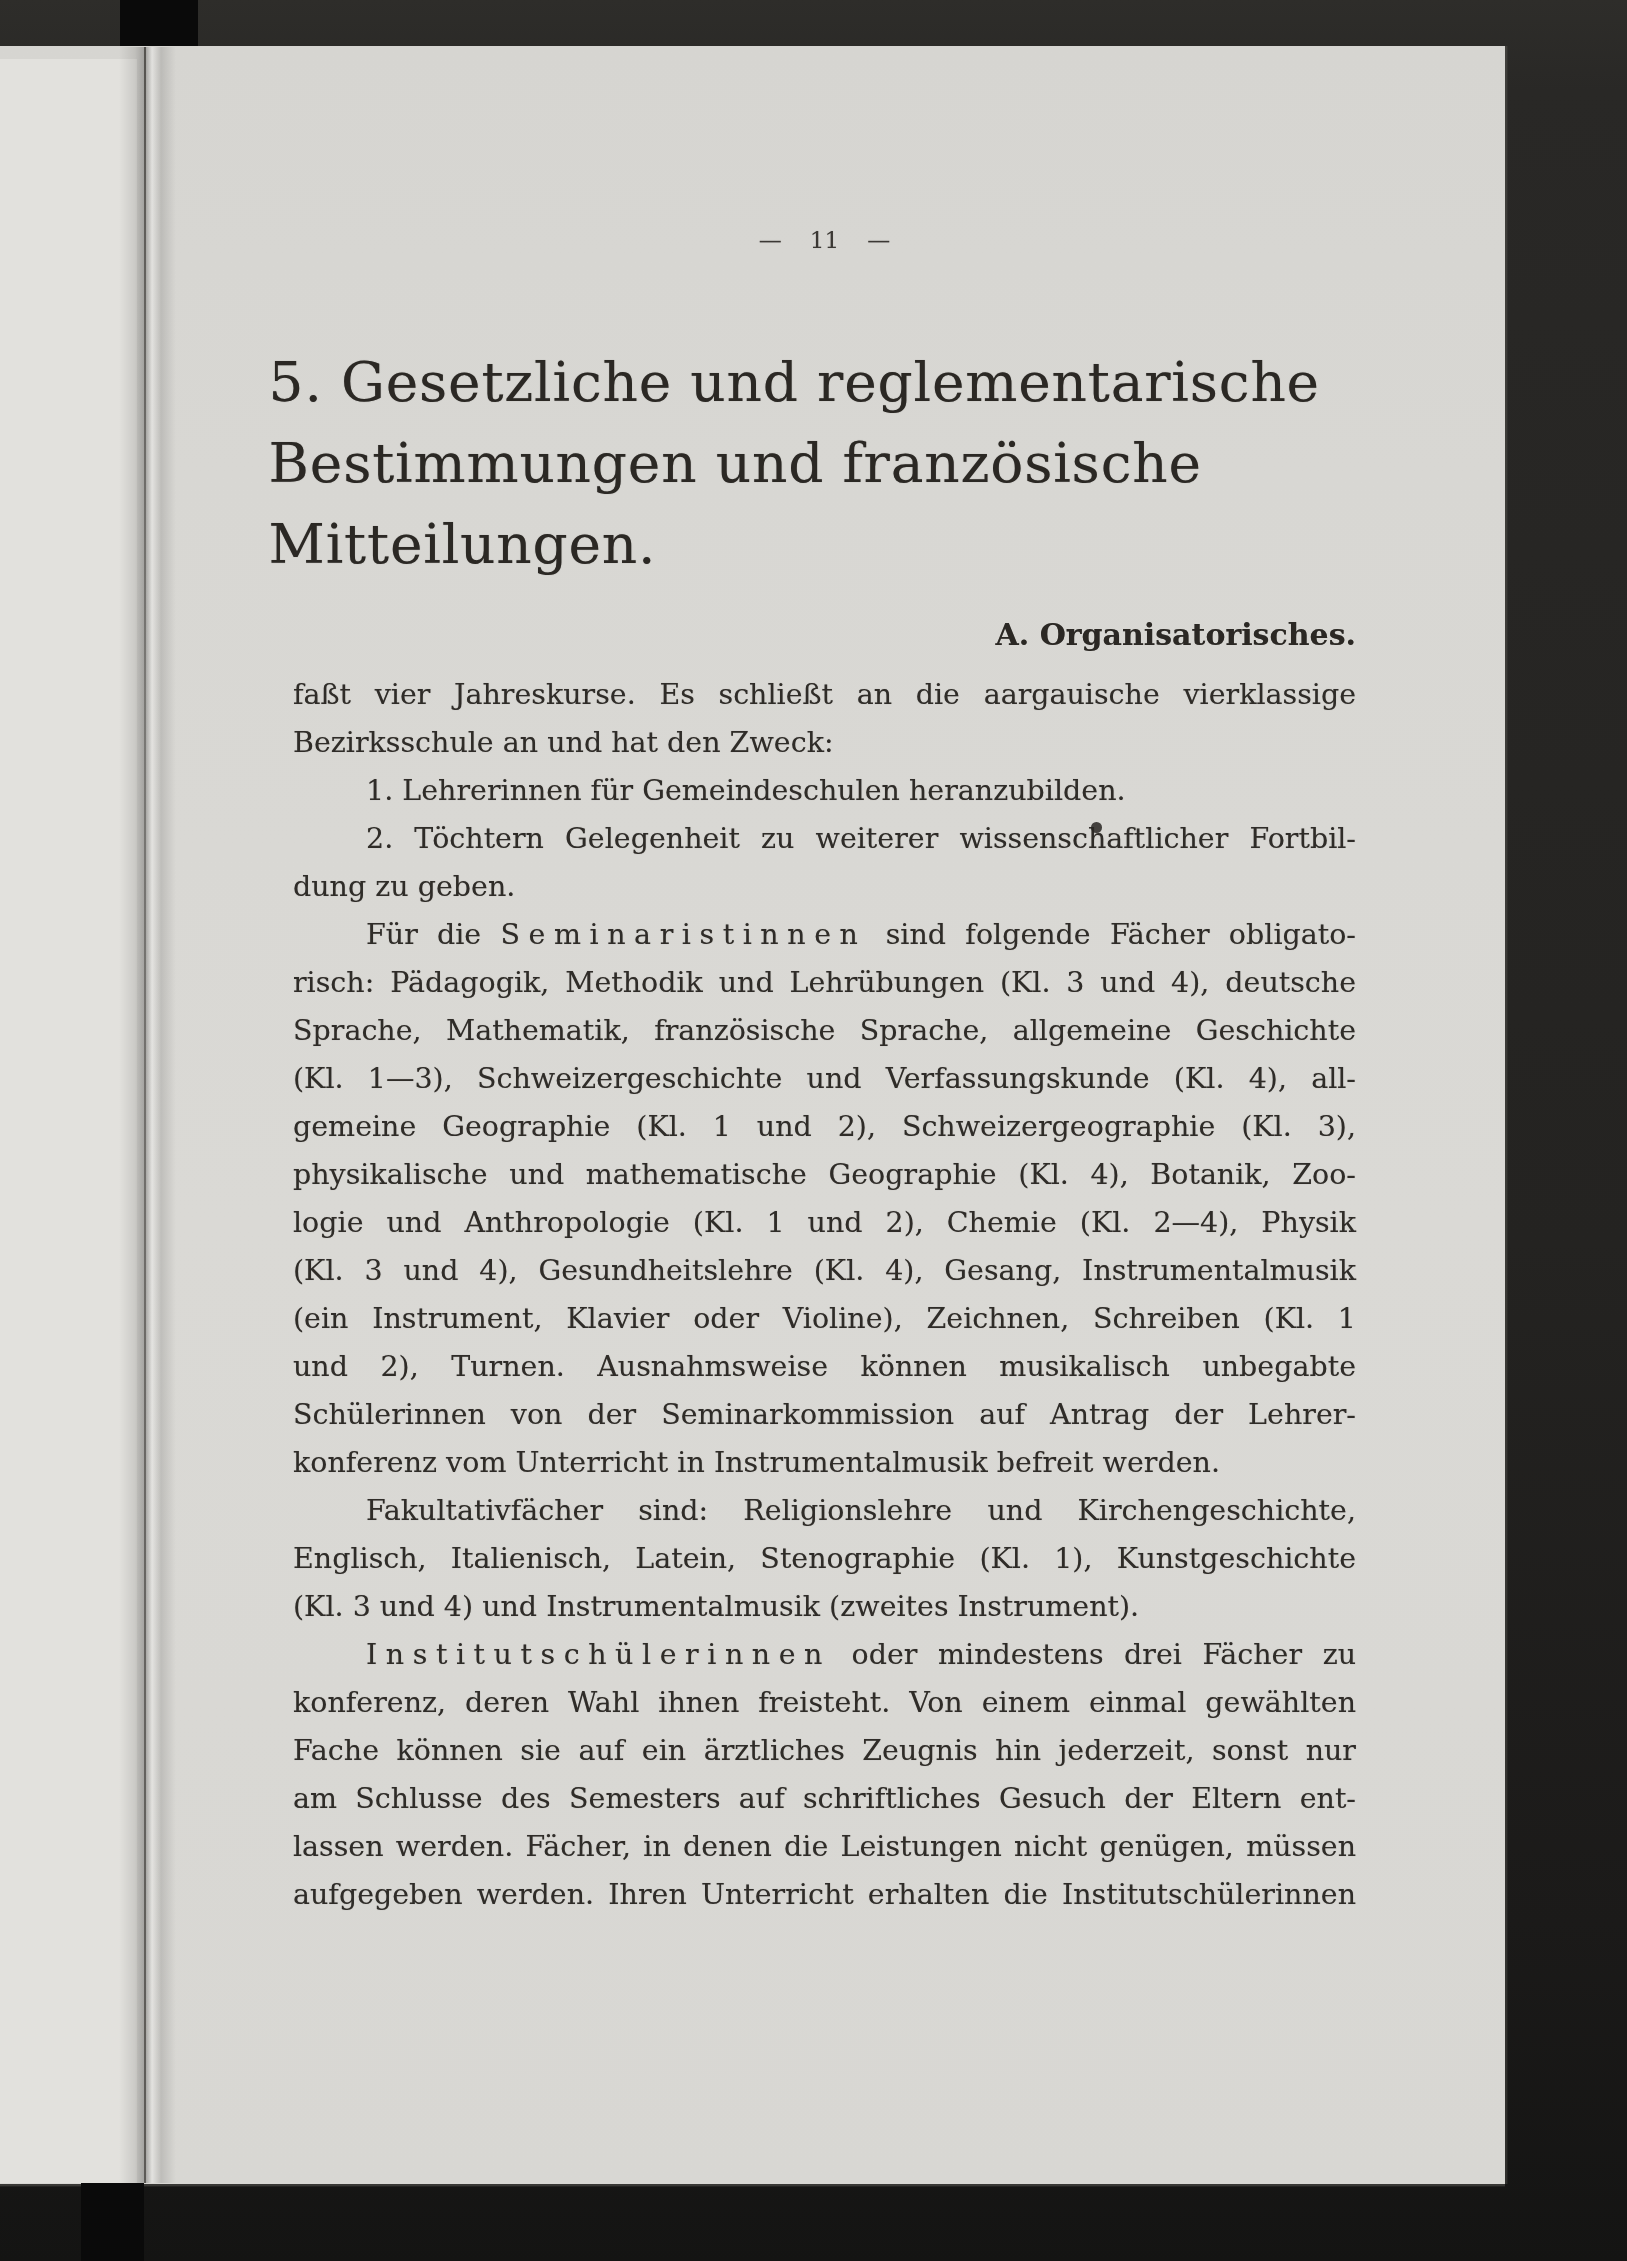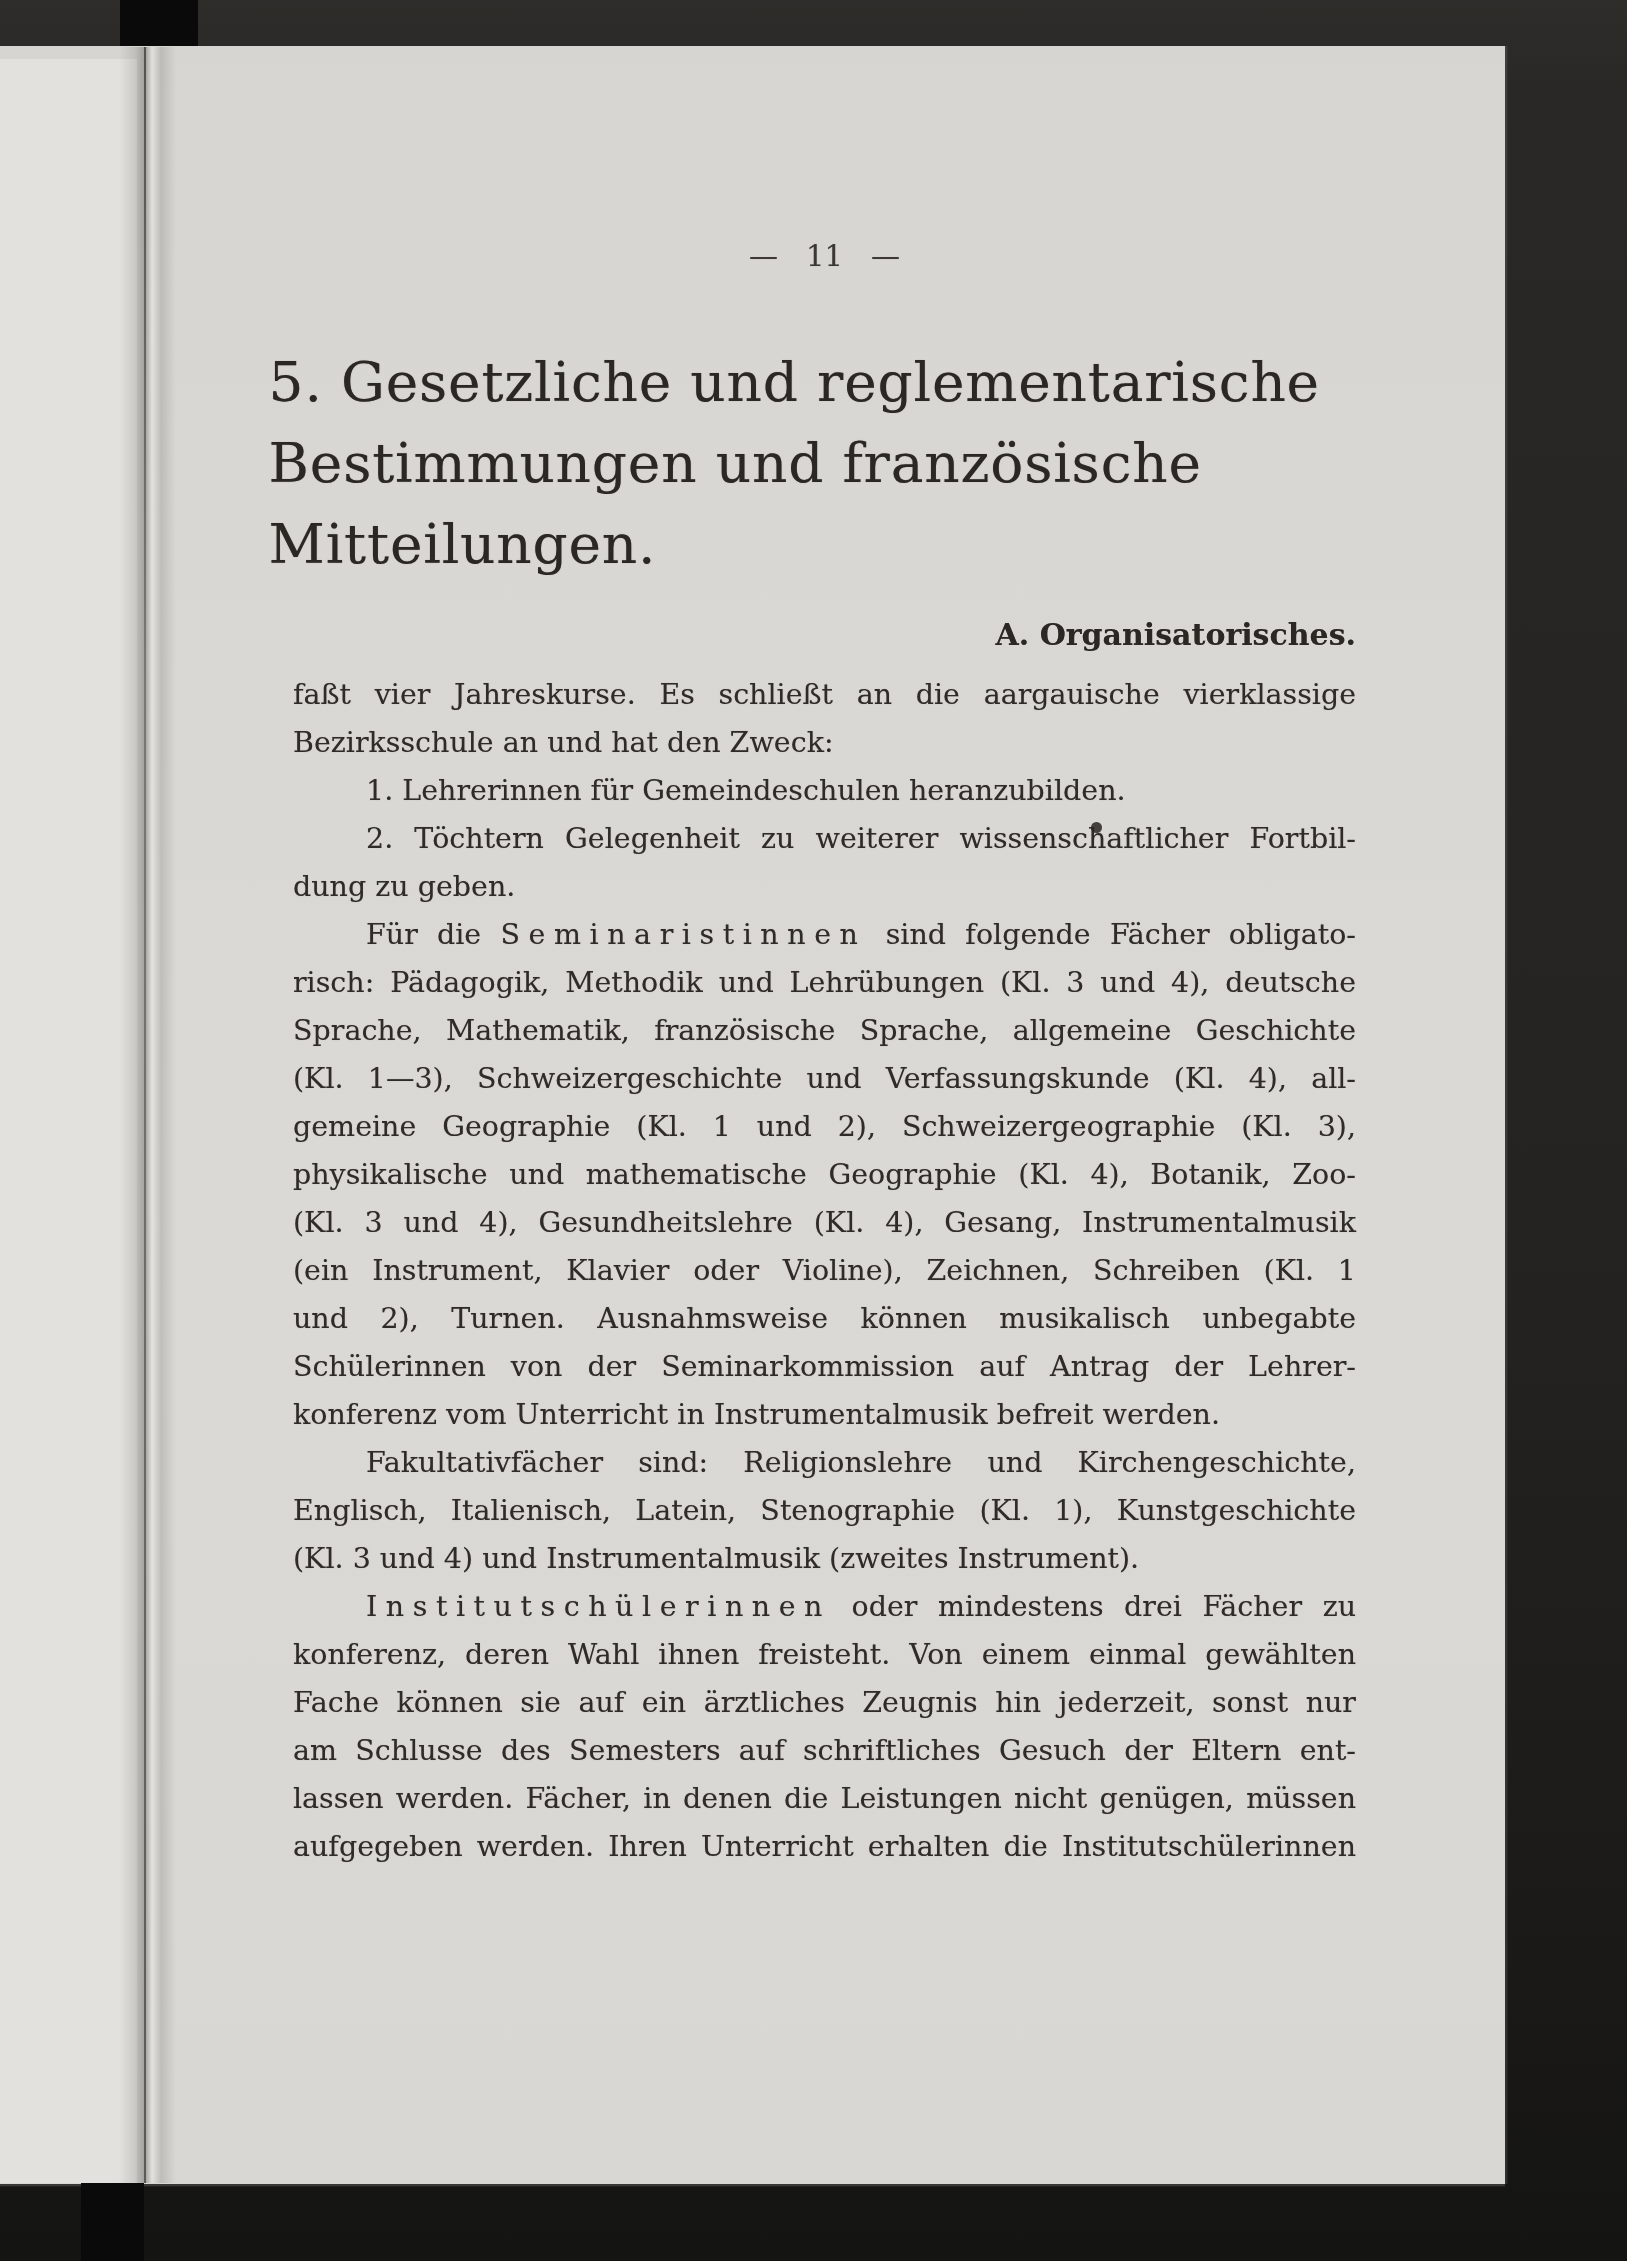--- a/index.html
+++ b/index.html
@@ -33,23 +33,22 @@
   .crease-line{
     position:absolute;left:144px;top:47px;width:1.6px;height:2136px;
     background:linear-gradient(180deg,rgba(45,42,38,.65) 0%,rgba(45,42,38,.35) 30%,rgba(45,42,38,.5) 70%,rgba(45,42,38,.6) 100%);
   }
   .content{
     position:absolute;left:293px;top:47px;width:1063px;height:2136px;
     color:var(--ink,#2f2c28);
   }
   .pagenum{
     position:absolute;top:175px;left:0;right:0;height:36px;line-height:36px;
-    text-align:center;font-size:29px;color:#3b3834;
+    text-align:center;font-size:23px;color:#3b3834;
     text-shadow:0 0 0.8px rgba(59,56,52,.4);
-    margin-top:16px;
   }
   .pagenum .dash{margin:0 28px;}
   .title{
     position:absolute;top:295px;left:-24.4px;right:-24.4px;text-align:left;
     font-size:55px;line-height:81px;letter-spacing:0.8px;color:#2b2824;
     text-shadow:0 0 0.8px rgba(43,40,36,.45);
   }
   .section-heading{
     position:absolute;top:570px;left:0;right:0;text-align:right;
     font-size:30px;font-weight:bold;color:#2b2824;
@@ -100,20 +99,21 @@
     <div class="line nj"><span>Bezirksschule an und hat den Zweck:</span></div>
     <div class="line i nj"><span>1. Lehrerinnen für Gemeindeschulen heranzubilden.</span></div>
     <div class="line i"><span>2. Töchtern Gelegenheit zu weiterer wissenschaftlicher Fortbil-</span></div>
     <div class="line nj"><span>dung zu geben.</span></div>
     <div class="line i"><span>Für die </span><span class="gesperrt">Seminaristinnen</span><span> sind folgende Fächer obligato-</span></div>
     <div class="line"><span>risch: Pädagogik, Methodik und Lehrübungen (Kl. 3 und 4), deutsche</span></div>
     <div class="line"><span>Sprache, Mathematik, französische Sprache, allgemeine Geschichte</span></div>
     <div class="line"><span>(Kl. 1—3), Schweizergeschichte und Verfassungskunde (Kl. 4), all-</span></div>
     <div class="line"><span>gemeine Geographie (Kl. 1 und 2), Schweizergeographie (Kl. 3),</span></div>
     <div class="line"><span>physikalische und mathematische Geographie (Kl. 4), Botanik, Zoo-</span></div>
+    <div class="line"><span>logie und Anthropologie (Kl. 1 und 2), Chemie (Kl. 2—4), Physik</span></div>
     <div class="line"><span>(Kl. 3 und 4), Gesundheitslehre (Kl. 4), Gesang, Instrumentalmusik</span></div>
     <div class="line"><span>(ein Instrument, Klavier oder Violine), Zeichnen, Schreiben (Kl. 1</span></div>
     <div class="line"><span>und 2), Turnen.  Ausnahmsweise können musikalisch unbegabte</span></div>
     <div class="line"><span>Schülerinnen von der Seminarkommission auf Antrag der Lehrer-</span></div>
     <div class="line nj"><span>konferenz vom Unterricht in Instrumentalmusik befreit werden.</span></div>
     <div class="line i"><span>Fakultativfächer sind: Religionslehre und Kirchengeschichte,</span></div>
     <div class="line"><span>Englisch, Italienisch, Latein, Stenographie (Kl. 1), Kunstgeschichte</span></div>
     <div class="line nj"><span>(Kl. 3 und 4) und Instrumentalmusik (zweites Instrument).</span></div>
     <div class="line i"><span></span><span class="gesperrt">Institutschülerinnen</span><span> oder mindestens drei Fächer zu</span></div>
     <div class="line"><span>konferenz, deren Wahl ihnen freisteht.  Von einem einmal gewählten</span></div>

